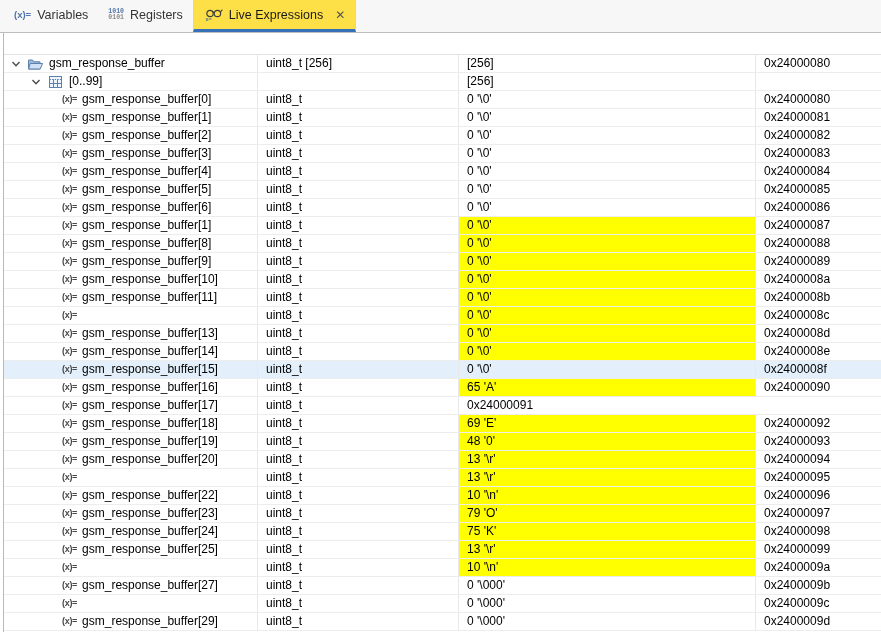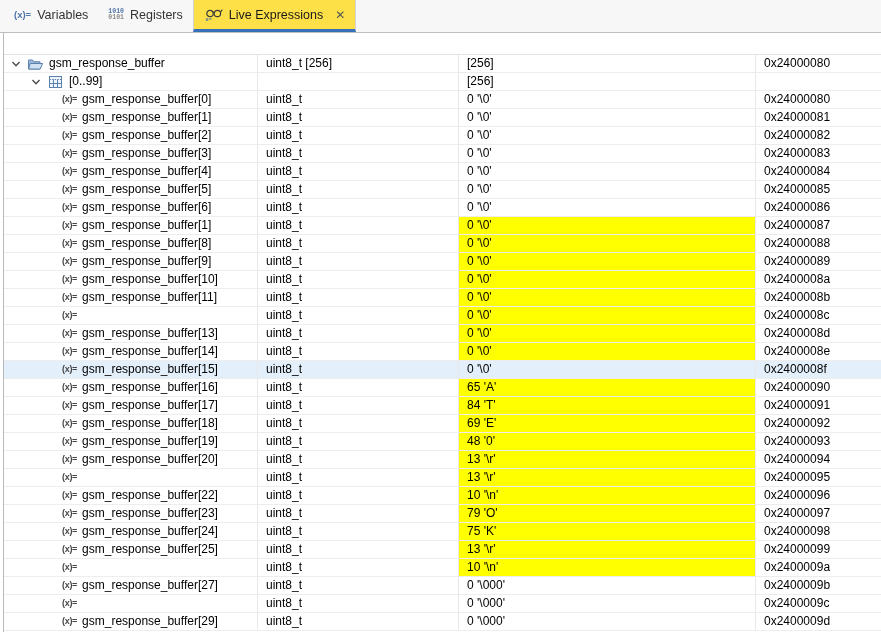--- a/index.html
+++ b/index.html
@@ -307,21 +307,20 @@
           <div class="cell">uint8_t</div>
           <div class="cell hl">65 'A'</div>
           <div class="cell">0x24000090</div>
         </div>
         <div class="grid-row row">
           <div class="cell expr-cell lvl2">
             <span class="expr-icon">(x)=</span>
             <span class="lbl">gsm_response_buffer[17]</span>
           </div>
           <div class="cell">uint8_t</div>
-          <div class="cell hl">84 'T'</div>
           <div class="cell">0x24000091</div>
         </div>
         <div class="grid-row row">
           <div class="cell expr-cell lvl2">
             <span class="expr-icon">(x)=</span>
             <span class="lbl">gsm_response_buffer[18]</span>
           </div>
           <div class="cell">uint8_t</div>
           <div class="cell hl">69 'E'</div>
           <div class="cell">0x24000092</div>

